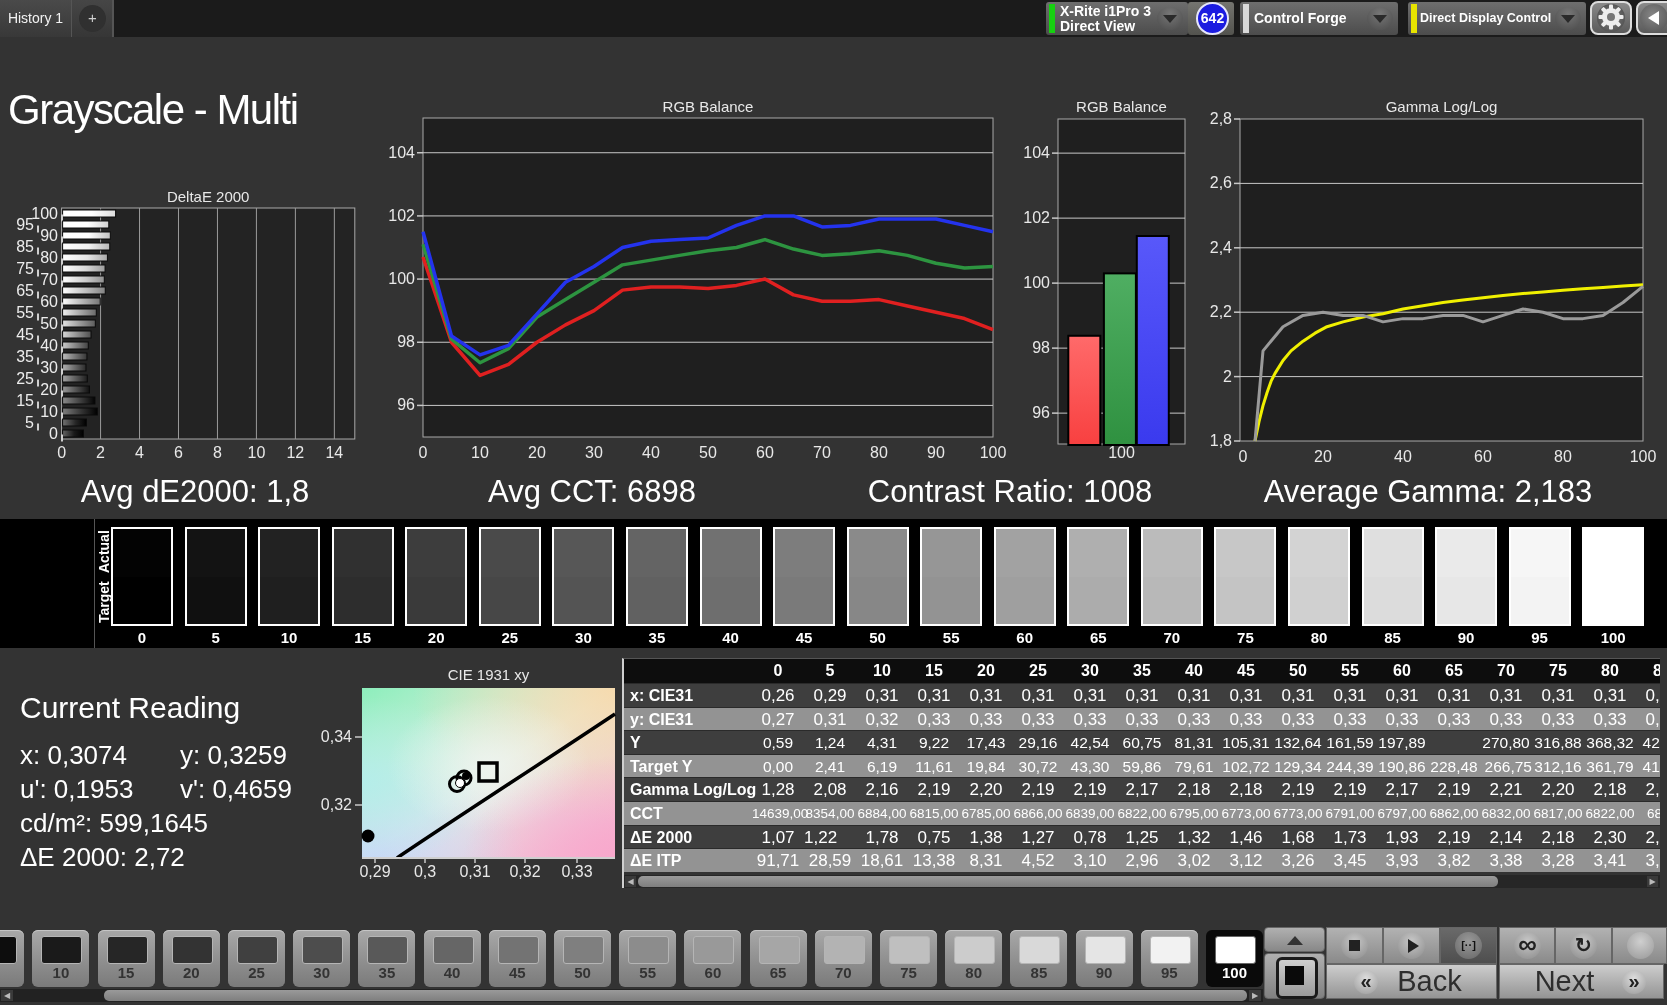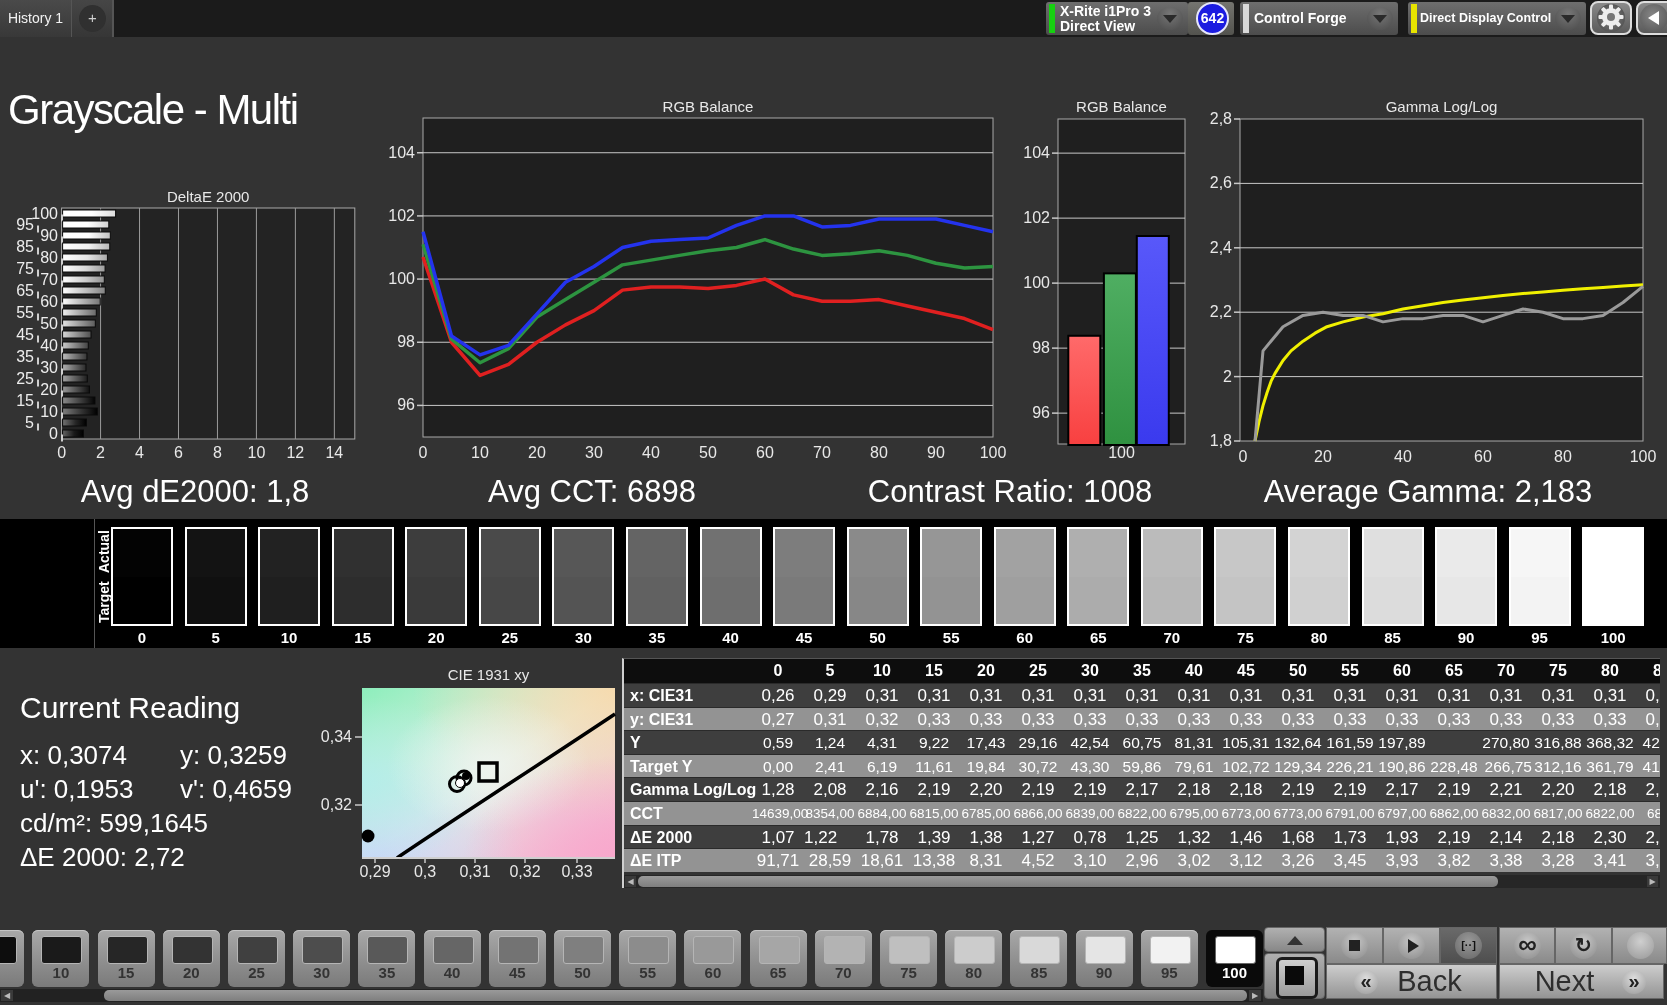--- a/index.html
+++ b/index.html
@@ -748,21 +748,21 @@
       <div style="position: absolute; left: 180px; top: 0px; width: 52px; height: 23.6px; line-height: 23.6px; text-align: center; color: rgb(255, 255, 255); font-size: 15.5px; white-space: nowrap;">2,41</div>
       <div style="position: absolute; left: 232px; top: 0px; width: 52px; height: 23.6px; line-height: 23.6px; text-align: center; color: rgb(255, 255, 255); font-size: 15.5px; white-space: nowrap;">6,19</div>
       <div style="position: absolute; left: 284px; top: 0px; width: 52px; height: 23.6px; line-height: 23.6px; text-align: center; color: rgb(255, 255, 255); font-size: 15.5px; white-space: nowrap;">11,61</div>
       <div style="position: absolute; left: 336px; top: 0px; width: 52px; height: 23.6px; line-height: 23.6px; text-align: center; color: rgb(255, 255, 255); font-size: 15.5px; white-space: nowrap;">19,84</div>
       <div style="position: absolute; left: 388px; top: 0px; width: 52px; height: 23.6px; line-height: 23.6px; text-align: center; color: rgb(255, 255, 255); font-size: 15.5px; white-space: nowrap;">30,72</div>
       <div style="position: absolute; left: 440px; top: 0px; width: 52px; height: 23.6px; line-height: 23.6px; text-align: center; color: rgb(255, 255, 255); font-size: 15.5px; white-space: nowrap;">43,30</div>
       <div style="position: absolute; left: 492px; top: 0px; width: 52px; height: 23.6px; line-height: 23.6px; text-align: center; color: rgb(255, 255, 255); font-size: 15.5px; white-space: nowrap;">59,86</div>
       <div style="position: absolute; left: 544px; top: 0px; width: 52px; height: 23.6px; line-height: 23.6px; text-align: center; color: rgb(255, 255, 255); font-size: 15.5px; white-space: nowrap;">79,61</div>
       <div style="position: absolute; left: 596px; top: 0px; width: 52px; height: 23.6px; line-height: 23.6px; text-align: center; color: rgb(255, 255, 255); font-size: 15.5px; white-space: nowrap;">102,72</div>
       <div style="position: absolute; left: 648px; top: 0px; width: 52px; height: 23.6px; line-height: 23.6px; text-align: center; color: rgb(255, 255, 255); font-size: 15.5px; white-space: nowrap;">129,34</div>
-      <div style="position: absolute; left: 700px; top: 0px; width: 52px; height: 23.6px; line-height: 23.6px; text-align: center; color: rgb(255, 255, 255); font-size: 15.5px; white-space: nowrap;">226,21</div>
+      <div style="position: absolute; left: 700px; top: 0px; width: 52px; height: 23.6px; line-height: 23.6px; text-align: center; color: rgb(255, 255, 255); font-size: 15.5px; white-space: nowrap;">244,39</div>
       <div style="position: absolute; left: 752px; top: 0px; width: 52px; height: 23.6px; line-height: 23.6px; text-align: center; color: rgb(255, 255, 255); font-size: 15.5px; white-space: nowrap;">190,86</div>
       <div style="position: absolute; left: 804px; top: 0px; width: 52px; height: 17px; line-height: 23.6px; text-align: center; color: rgb(255, 255, 255); font-size: 15.5px; white-space: nowrap;">228,48</div>
       <div style="position: absolute; left: 856px; top: 0px; width: 52px; height: 23.6px; line-height: 23.6px; text-align: right; color: rgb(255, 255, 255); font-size: 15.5px; white-space: nowrap;">266,75</div>
       <div style="position: absolute; left: 908px; top: 0px; width: 52px; height: 23.6px; line-height: 23.6px; text-align: center; color: rgb(255, 255, 255); font-size: 15.5px; white-space: nowrap;">312,16</div>
       <div style="position: absolute; left: 960px; top: 0px; width: 52px; height: 23.6px; line-height: 23.6px; text-align: center; color: rgb(255, 255, 255); font-size: 15.5px; white-space: nowrap;">361,79</div>
       <div style="position: absolute; left: 1012px; top: 0px; width: 52px; height: 23.6px; line-height: 23.6px; text-align: center; color: rgb(255, 255, 255); font-size: 15.5px; white-space: nowrap;">415,4</div>
     </div>
     <div style="position: absolute; left: 0px; top: 118.4px; width: 1200px; height: 23.6px; background: rgb(62, 62, 62); border-top: 1px solid rgb(42, 42, 42); box-sizing: border-box;">
       <div style="position: absolute; left: 6px; top: 0px; width: 128px; height: 23.6px; line-height: 23.6px; color: rgb(255, 255, 255); font-size: 16px; font-weight: bold; white-space: nowrap;">Gamma Log/Log</div>
       <div style="position: absolute; left: 128px; top: 0px; width: 52px; height: 23.6px; line-height: 23.6px; text-align: center; color: rgb(255, 255, 255); font-size: 17px; white-space: nowrap;">1,28</div>
@@ -803,21 +803,21 @@
       <div style="position: absolute; left: 856px; top: 0px; width: 52px; height: 23.6px; line-height: 23.6px; text-align: center; color: rgb(255, 255, 255); font-size: 13.5px; white-space: nowrap;">6832,00</div>
       <div style="position: absolute; left: 908px; top: 0px; width: 52px; height: 23.6px; line-height: 23.6px; text-align: center; color: rgb(255, 255, 255); font-size: 13.5px; white-space: nowrap;">6817,00</div>
       <div style="position: absolute; left: 960px; top: 0px; width: 52px; height: 23.6px; line-height: 23.6px; text-align: center; color: rgb(255, 255, 255); font-size: 13.5px; white-space: nowrap;">6822,00</div>
       <div style="position: absolute; left: 1012px; top: 0px; width: 52px; height: 23.6px; line-height: 23.6px; text-align: center; color: rgb(255, 255, 255); font-size: 13.5px; white-space: nowrap;">6834</div>
     </div>
     <div style="position: absolute; left: 0px; top: 165.6px; width: 1200px; height: 23.6px; background: rgb(62, 62, 62); border-top: 1px solid rgb(42, 42, 42); box-sizing: border-box;">
       <div style="position: absolute; left: 6px; top: 0px; width: 128px; height: 23.6px; line-height: 23.6px; color: rgb(255, 255, 255); font-size: 16px; font-weight: bold; white-space: nowrap;">ΔE 2000</div>
       <div style="position: absolute; left: 128px; top: 0px; width: 52px; height: 23.6px; line-height: 23.6px; text-align: center; color: rgb(255, 255, 255); font-size: 17px; white-space: nowrap;">1,07</div>
       <div style="position: absolute; left: 180px; top: 0px; width: 52px; height: 23.6px; line-height: 23.6px; text-align: left; color: rgb(255, 255, 255); font-size: 17px; white-space: nowrap;">1,22</div>
       <div style="position: absolute; left: 232px; top: 0px; width: 52px; height: 23.6px; line-height: 23.6px; text-align: center; color: rgb(255, 255, 255); font-size: 17px; white-space: nowrap;">1,78</div>
-      <div style="position: absolute; left: 284px; top: 0px; width: 52px; height: 23.6px; line-height: 23.6px; text-align: center; color: rgb(255, 255, 255); font-size: 17px; white-space: nowrap;">1,39</div>
+      <div style="position: absolute; left: 284px; top: 0px; width: 52px; height: 23.6px; line-height: 23.6px; text-align: center; color: rgb(255, 255, 255); font-size: 17px; white-space: nowrap;">0,75</div>
       <div style="position: absolute; left: 336px; top: 0px; width: 52px; height: 23.6px; line-height: 23.6px; text-align: center; color: rgb(255, 255, 255); font-size: 17px; white-space: nowrap;">1,38</div>
       <div style="position: absolute; left: 388px; top: 0px; width: 52px; height: 23.6px; line-height: 23.6px; text-align: center; color: rgb(255, 255, 255); font-size: 17px; white-space: nowrap;">1,27</div>
       <div style="position: absolute; left: 440px; top: 0px; width: 52px; height: 23.6px; line-height: 23.6px; text-align: center; color: rgb(255, 255, 255); font-size: 17px; white-space: nowrap;">0,78</div>
       <div style="position: absolute; left: 492px; top: 0px; width: 52px; height: 23.6px; line-height: 23.6px; text-align: center; color: rgb(255, 255, 255); font-size: 17px; white-space: nowrap;">1,25</div>
       <div style="position: absolute; left: 544px; top: 0px; width: 52px; height: 23.6px; line-height: 23.6px; text-align: center; color: rgb(255, 255, 255); font-size: 17px; white-space: nowrap;">1,32</div>
       <div style="position: absolute; left: 596px; top: 0px; width: 52px; height: 23.6px; line-height: 23.6px; text-align: center; color: rgb(255, 255, 255); font-size: 17px; white-space: nowrap;">1,46</div>
       <div style="position: absolute; left: 648px; top: 0px; width: 52px; height: 23.6px; line-height: 23.6px; text-align: center; color: rgb(255, 255, 255); font-size: 17px; white-space: nowrap;">1,68</div>
       <div style="position: absolute; left: 700px; top: 0px; width: 52px; height: 23.6px; line-height: 23.6px; text-align: center; color: rgb(255, 255, 255); font-size: 17px; white-space: nowrap;">1,73</div>
       <div style="position: absolute; left: 752px; top: 0px; width: 52px; height: 23.6px; line-height: 23.6px; text-align: center; color: rgb(255, 255, 255); font-size: 17px; white-space: nowrap;">1,93</div>
       <div style="position: absolute; left: 804px; top: 0px; width: 52px; height: 23.6px; line-height: 23.6px; text-align: center; color: rgb(255, 255, 255); font-size: 17px; white-space: nowrap;">2,19</div>

